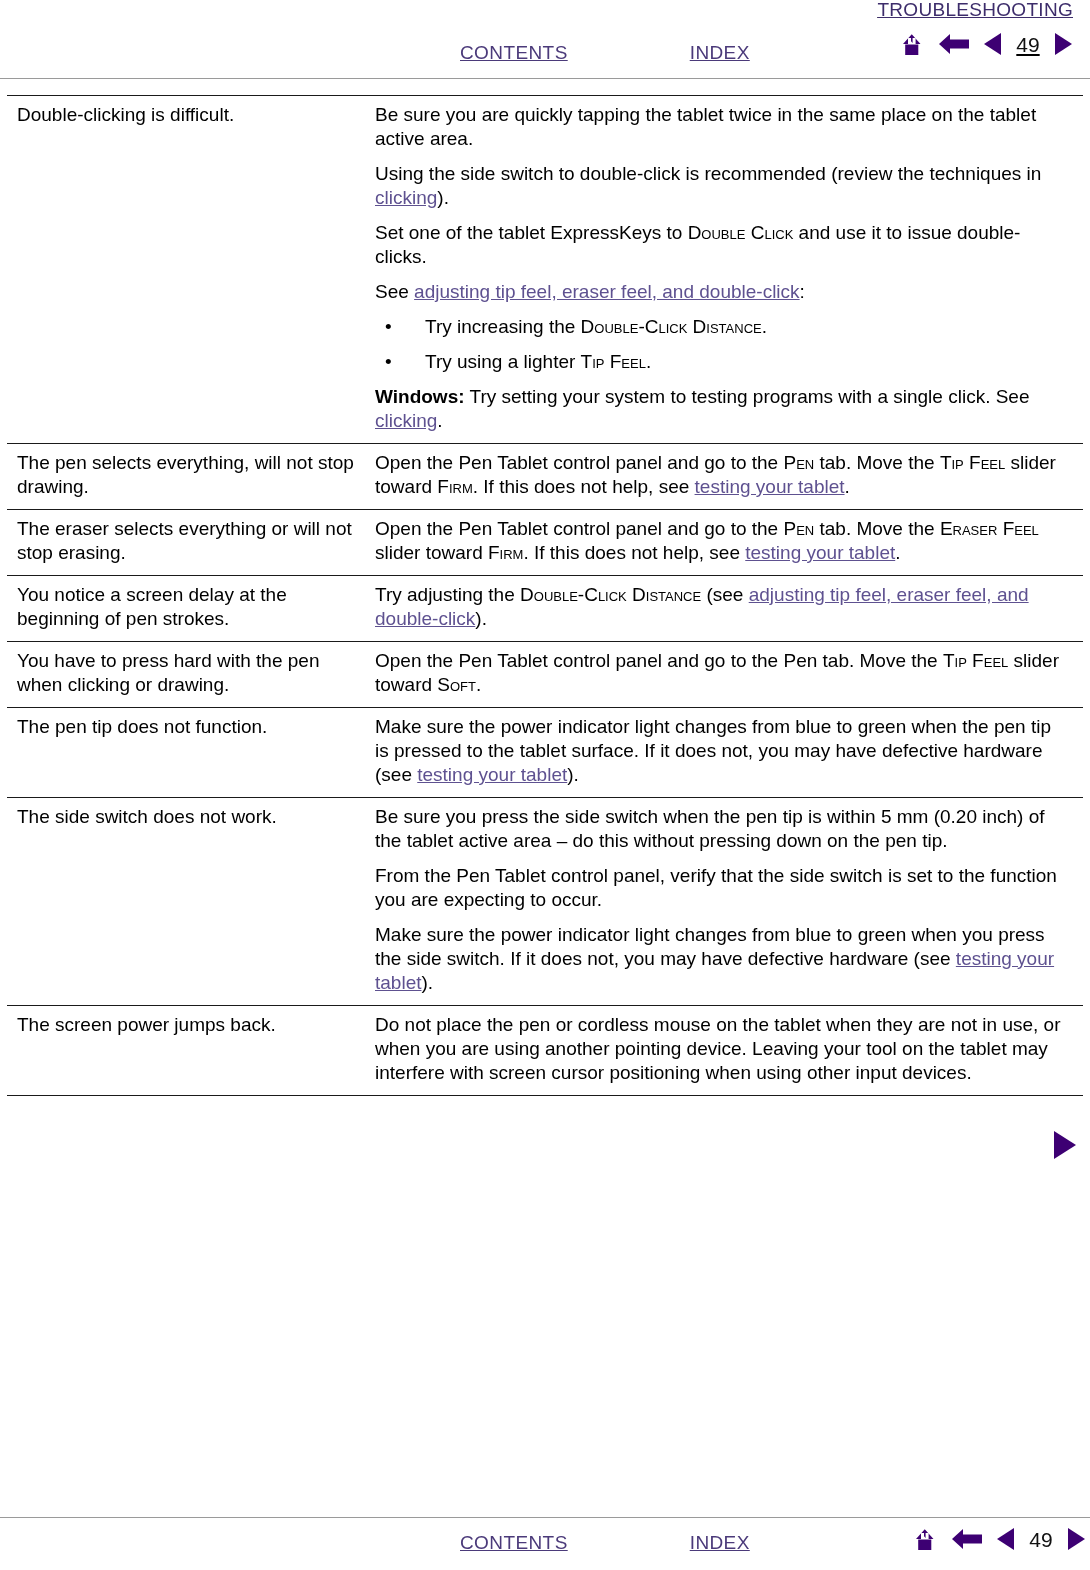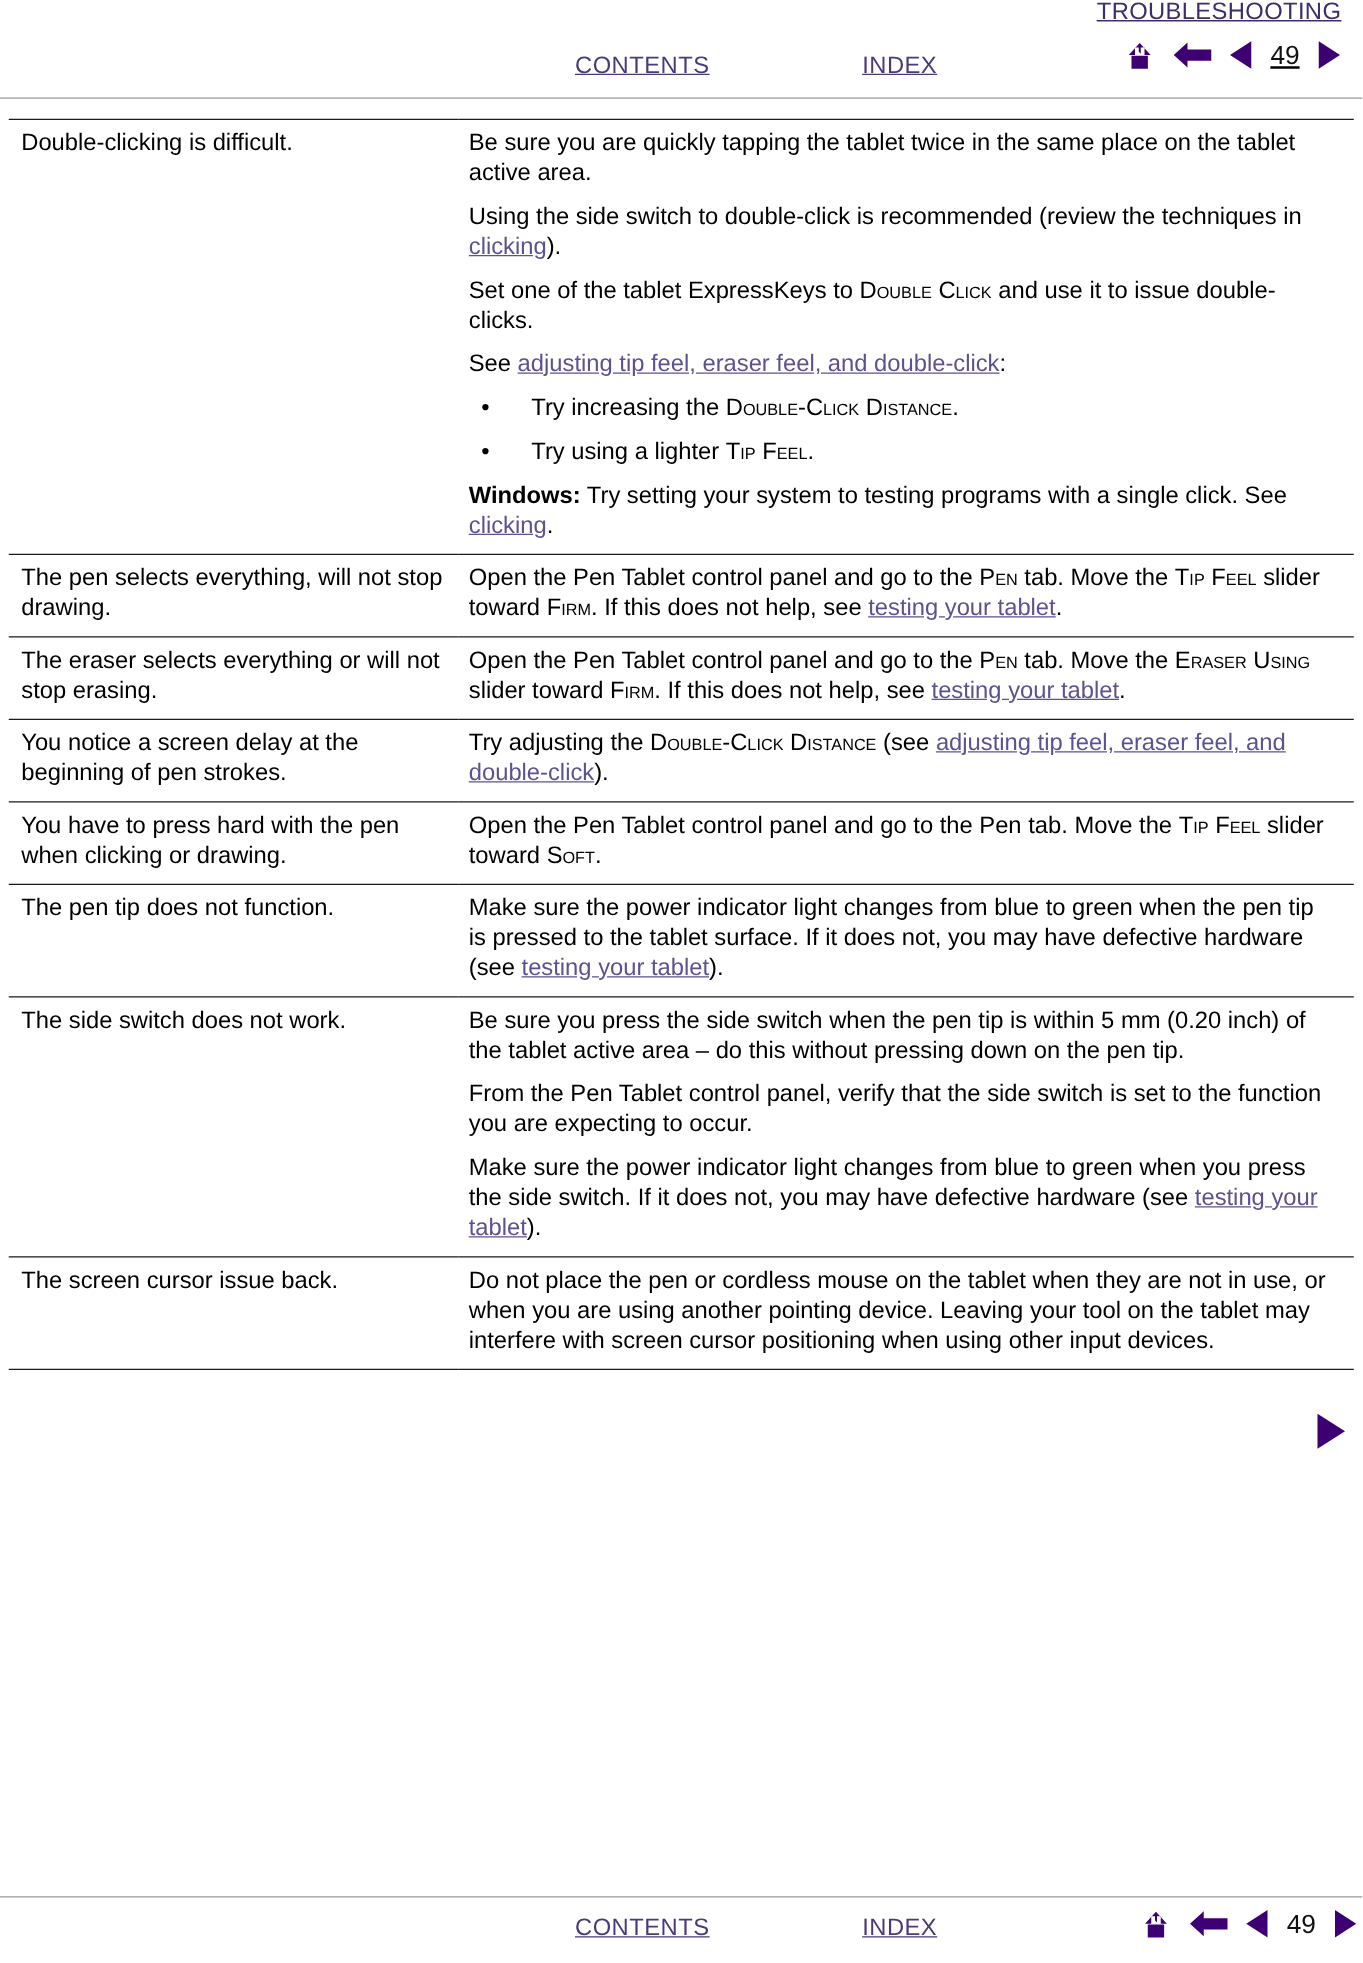--- a/index.html
+++ b/index.html
@@ -280,21 +280,21 @@
       </tr>
       <tr>
         <td class="c1">The pen selects everything, will not stop drawing.</td>
         <td class="c2">
           <p class="para"><span>Open the Pen Tablet control panel and go to the </span><span class="sc">Pen</span><span> tab.  Move the </span><span class="sc">Tip Feel</span><span> slider toward </span><span class="sc">Firm</span><span>.  If this does not help, see </span><span class="doclink">testing your tablet</span><span>.</span></p>
         </td>
       </tr>
       <tr>
         <td class="c1">The eraser selects everything or will not stop erasing.</td>
         <td class="c2">
-          <p class="para"><span>Open the Pen Tablet control panel and go to the </span><span class="sc">Pen</span><span> tab.  Move the </span><span class="sc">Eraser Using</span><span> slider toward </span><span class="sc">Firm</span><span>.  If this does not help, see </span><span class="doclink">testing your tablet</span><span>.</span></p>
+          <p class="para"><span>Open the Pen Tablet control panel and go to the </span><span class="sc">Pen</span><span> tab.  Move the </span><span class="sc">Eraser Feel</span><span> slider toward </span><span class="sc">Firm</span><span>.  If this does not help, see </span><span class="doclink">testing your tablet</span><span>.</span></p>
         </td>
       </tr>
       <tr>
         <td class="c1">You notice a screen delay at the beginning of pen strokes.</td>
         <td class="c2">
           <p class="para"><span>Try adjusting the </span><span class="sc">Double-Click Distance</span><span> (see </span><span class="doclink">adjusting tip feel, eraser feel, and double-click</span><span>).</span></p>
         </td>
       </tr>
       <tr>
         <td class="c1">You have to press hard with the pen when clicking or drawing.</td>
@@ -310,21 +310,21 @@
       </tr>
       <tr>
         <td class="c1">The side switch does not work.</td>
         <td class="c2">
           <p class="para"><span>Be sure you press the side switch when the pen tip is within 5 mm (0.20 inch) of the tablet active area – do this without pressing down on the pen tip.</span></p>
           <p class="para"><span>From the Pen Tablet control panel, verify that the side switch is set to the function you are expecting to occur.</span></p>
           <p class="para"><span>Make sure the power indicator light changes from blue to green when you press the side switch.  If it does not, you may have defective hardware (see </span><span class="doclink">testing your tablet</span><span>).</span></p>
         </td>
       </tr>
       <tr>
-        <td class="c1">The screen cursor issue back.</td>
+        <td class="c1">The screen power jumps back.</td>
         <td class="c2">
           <p class="para"><span>Do not place the pen or cordless mouse on the tablet when they are not in use, or when you are using another pointing device.  Leaving your tool on the tablet may interfere with screen cursor positioning when using other input devices.</span></p>
         </td>
       </tr>
     </tbody>
 </table>
 
 <div class="next-arrow-row">
   <span class="icon tri-right">
     <svg width="26" height="30" viewBox="0 0 26 30">

